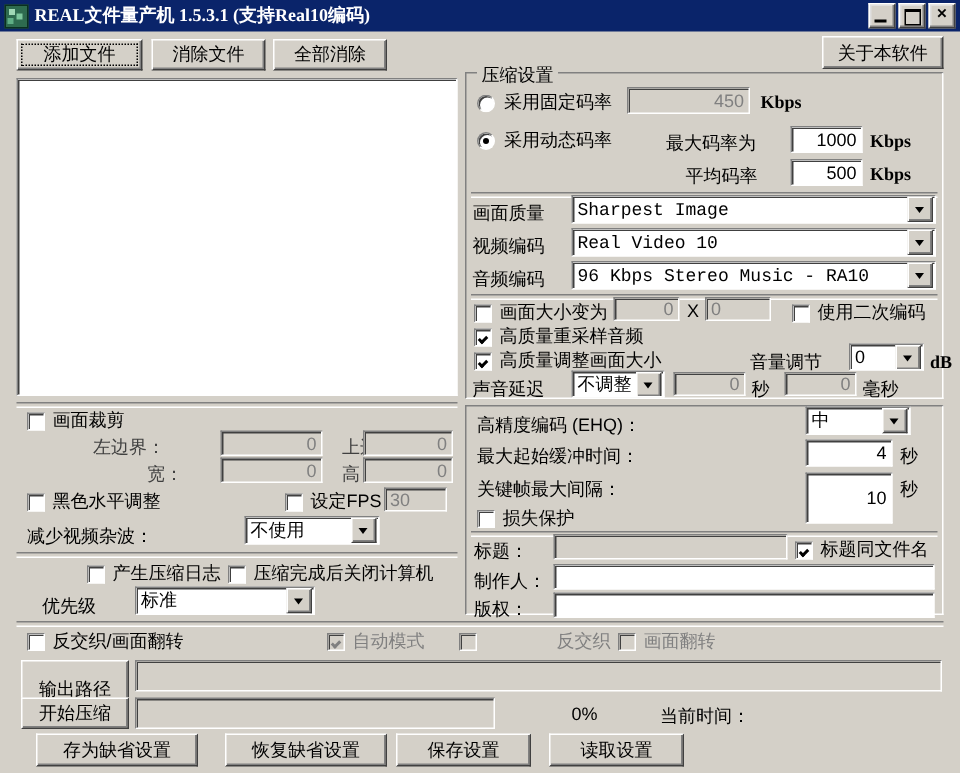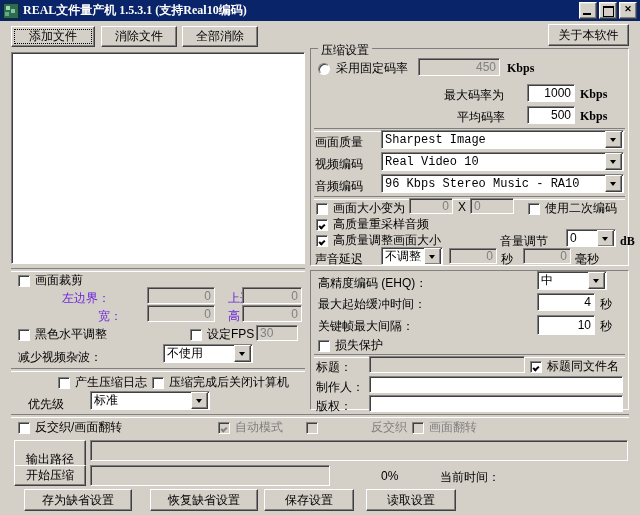--- a/index.html
+++ b/index.html
@@ -86,21 +86,21 @@
     border-right:1px solid #404040;border-bottom:1px solid #404040;
     box-shadow:inset -1px -1px 0 #808080;
     position:relative;
   }
   .combo .arrow:after{
     content:"";position:absolute;left:4px;top:6px;
     border-left:3px solid transparent;border-right:3px solid transparent;
     border-top:4px solid #000;
   }
   .lbl{position:absolute;white-space:nowrap;font-size:12px;}
-  .lbl.dis{color:#6d28d9;}
+  .lbl.dis{color:#404040;}
   .lbl.serif{font-family:"Liberation Serif","DejaVu Serif",serif;font-weight:bold;}
 
   
   .cb{position:absolute;display:flex;align-items:center;white-space:nowrap;font-size:12px;}
   .cb .box{
     width:12px;height:12px;background:#fff;flex:none;margin-right:5px;
     border-top:1px solid #808080;border-left:1px solid #808080;
     border-right:1px solid #fff;border-bottom:1px solid #fff;
     box-shadow:inset 1px 1px 0 #404040;position:relative;box-sizing:border-box;
   }
@@ -245,20 +245,24 @@
     <span class="gl">压缩设置</span>
   </div>
 
   <div class="rd" style="left:318px;top:60px;">
     <span class="circ"></span>
     <span>采用固定码率</span>
   </div>
   <div class="field dis num" style="left:418px;top:58px;width:82px;height:18px;">450</div>
   <div class="lbl serif" style="left:507px;top:61px;">Kbps</div>
 
+  <div class="rd on" style="left:318px;top:85px;">
+    <span class="circ"></span>
+    <span>采用动态码率</span>
+  </div>
   <div class="lbl" style="left:444px;top:87px;">最大码率为</div>
   <div class="field num" style="left:527px;top:84px;width:48px;height:18px;">1000</div>
   <div class="lbl serif" style="left:580px;top:87px;">Kbps</div>
 
   <div class="lbl" style="left:457px;top:109px;">平均码率</div>
   <div class="field num" style="left:527px;top:106px;width:48px;height:18px;">500</div>
   <div class="lbl serif" style="left:580px;top:109px;">Kbps</div>
 
   <div class="sep" style="left:314px;top:128px;width:311px;"></div>
 
@@ -326,21 +330,21 @@
   <div class="combo cn" style="left:537px;top:271px;width:70px;height:19px;">
     <span class="ctext">中</span>
     <span class="arrow"></span>
   </div>
 
   <div class="lbl" style="left:318px;top:296px;">最大起始缓冲时间：</div>
   <div class="field num" style="left:537px;top:293px;width:58px;height:18px;">4</div>
   <div class="lbl" style="left:600px;top:296px;">秒</div>
 
   <div class="lbl" style="left:318px;top:318px;">关键帧最大间隔：</div>
-  <div class="field num" style="left:537px;top:315px;width:58px;height:20px;">10</div>
+  <div class="field num" style="left:537px;top:315px;width:58px;height:34px;">10</div>
   <div class="lbl" style="left:600px;top:318px;">秒</div>
 
   <div class="cb" style="left:318px;top:337px;">
     <span class="box"></span>
     <span>损失保护</span>
   </div>
 
   <div class="sep" style="left:314px;top:354px;width:311px;"></div>
 
   <div class="lbl" style="left:316px;top:359px;">标题：</div>

